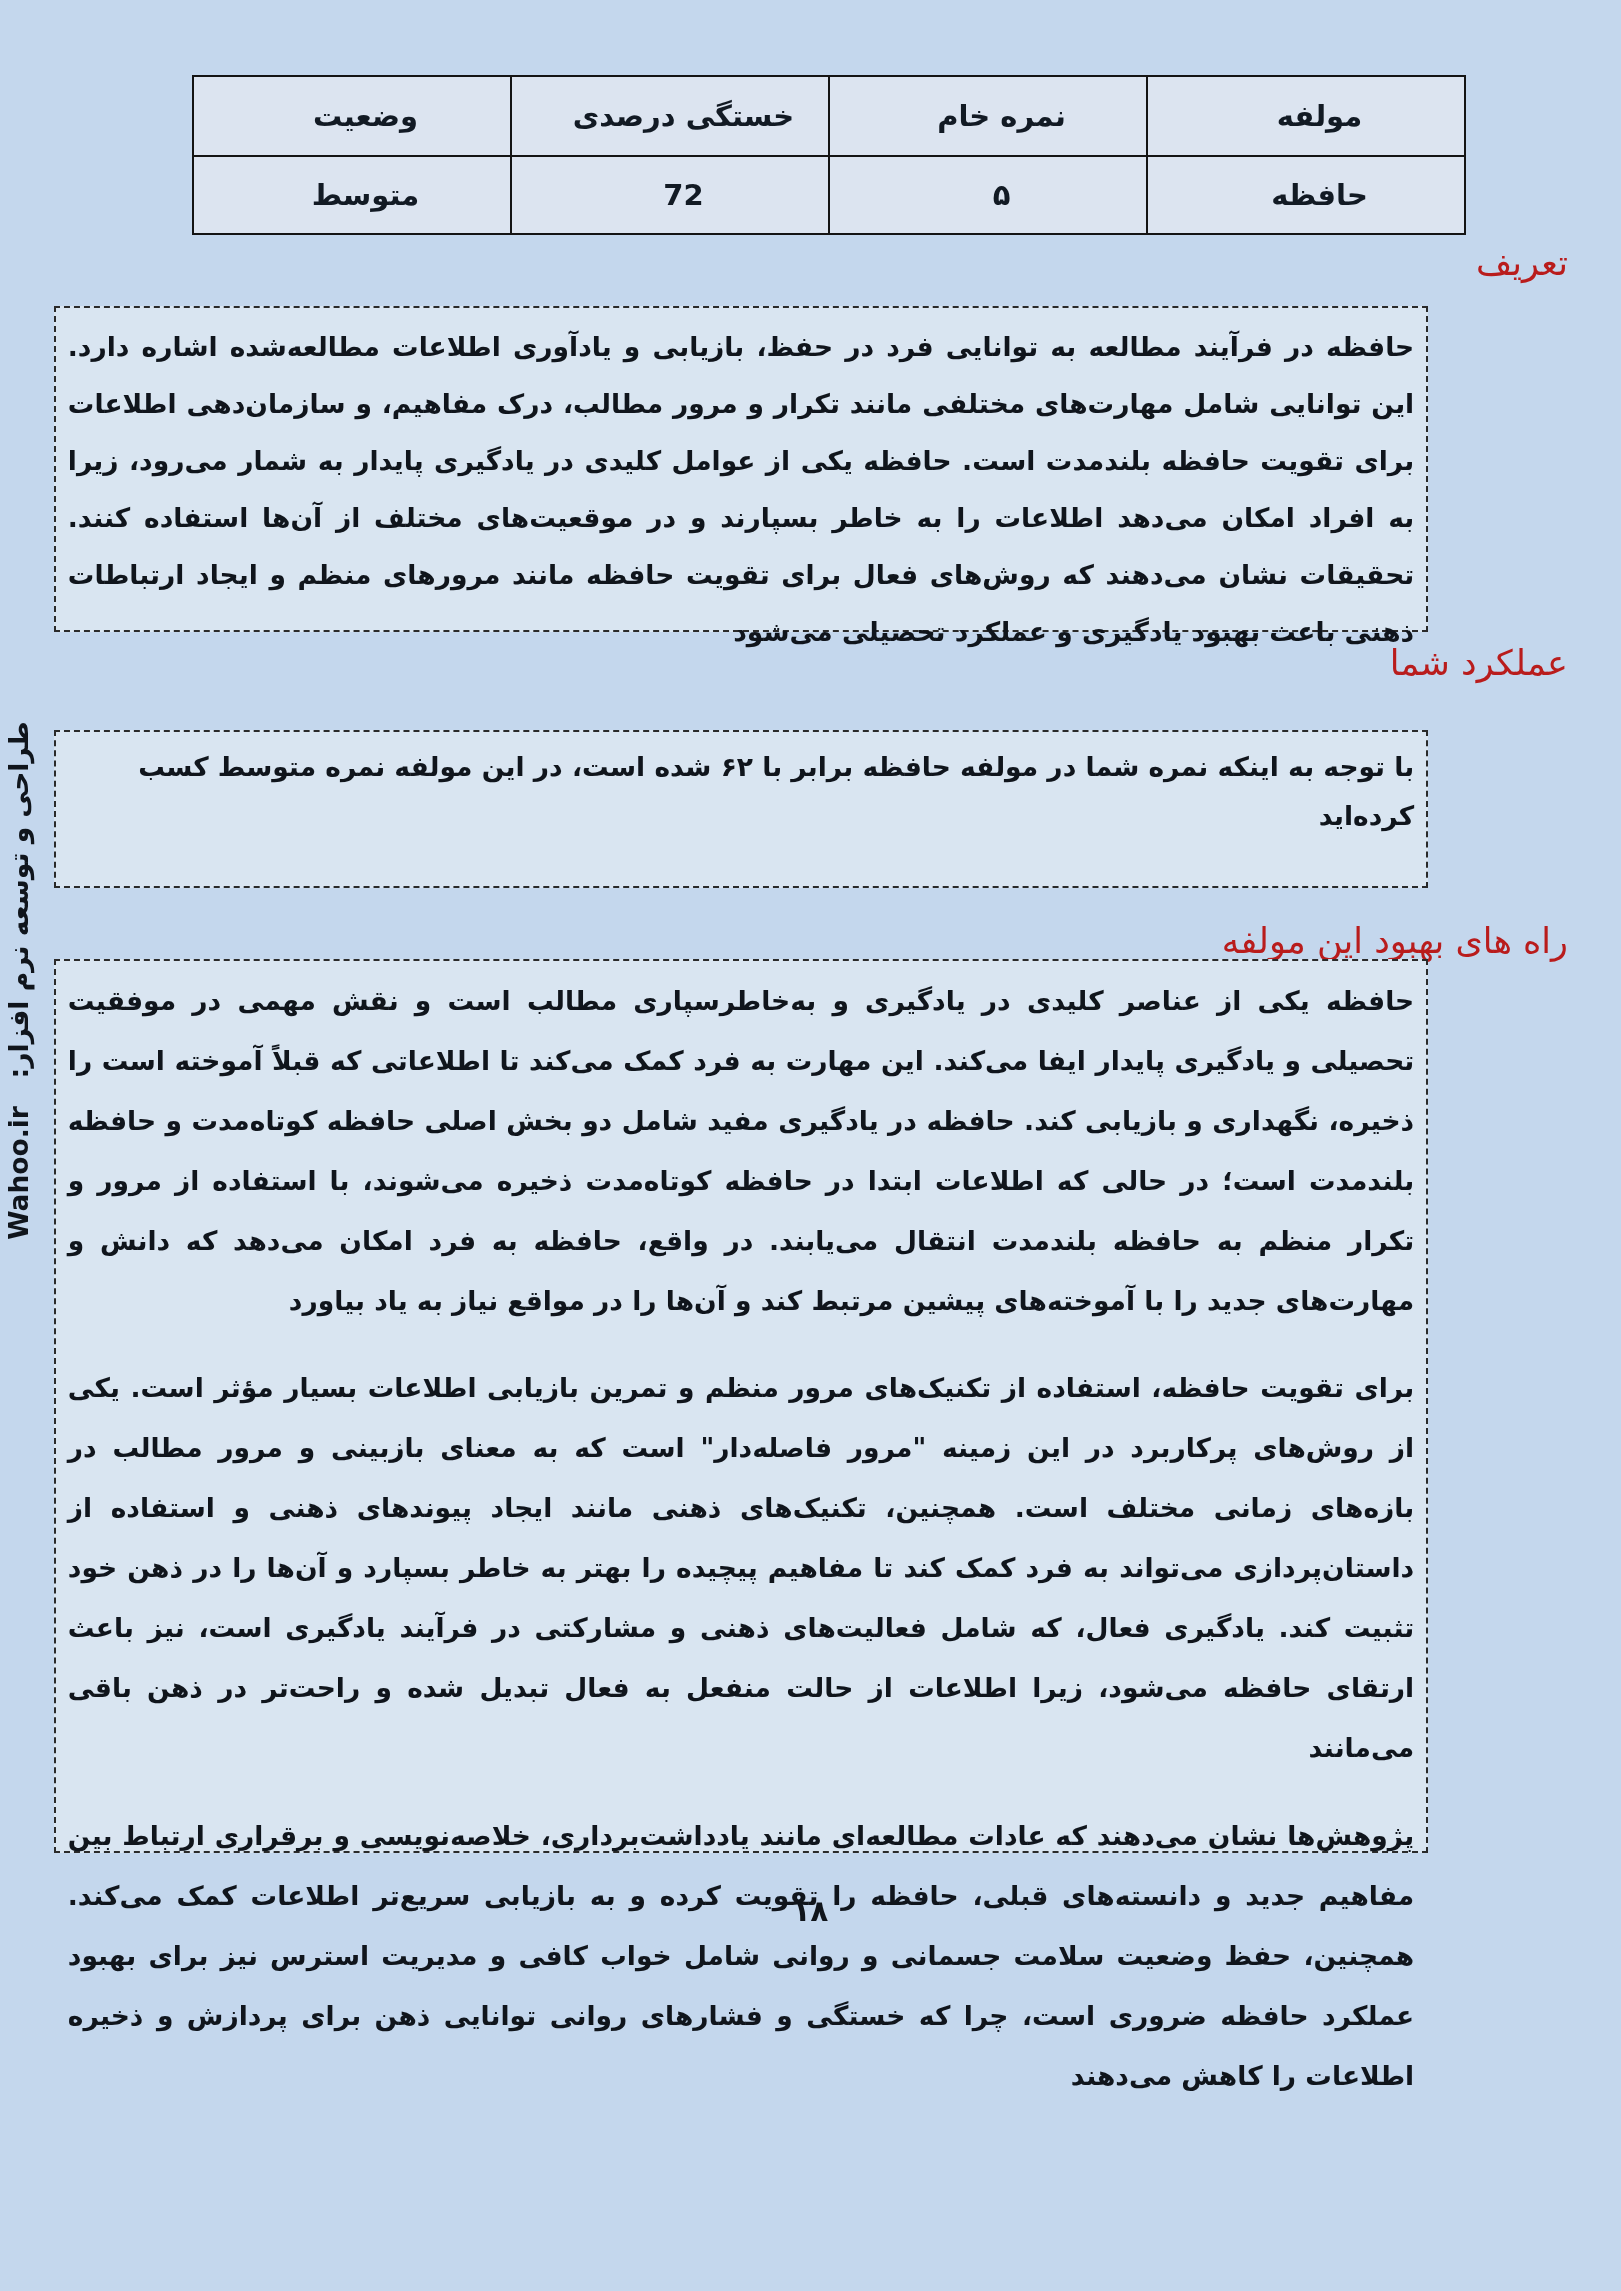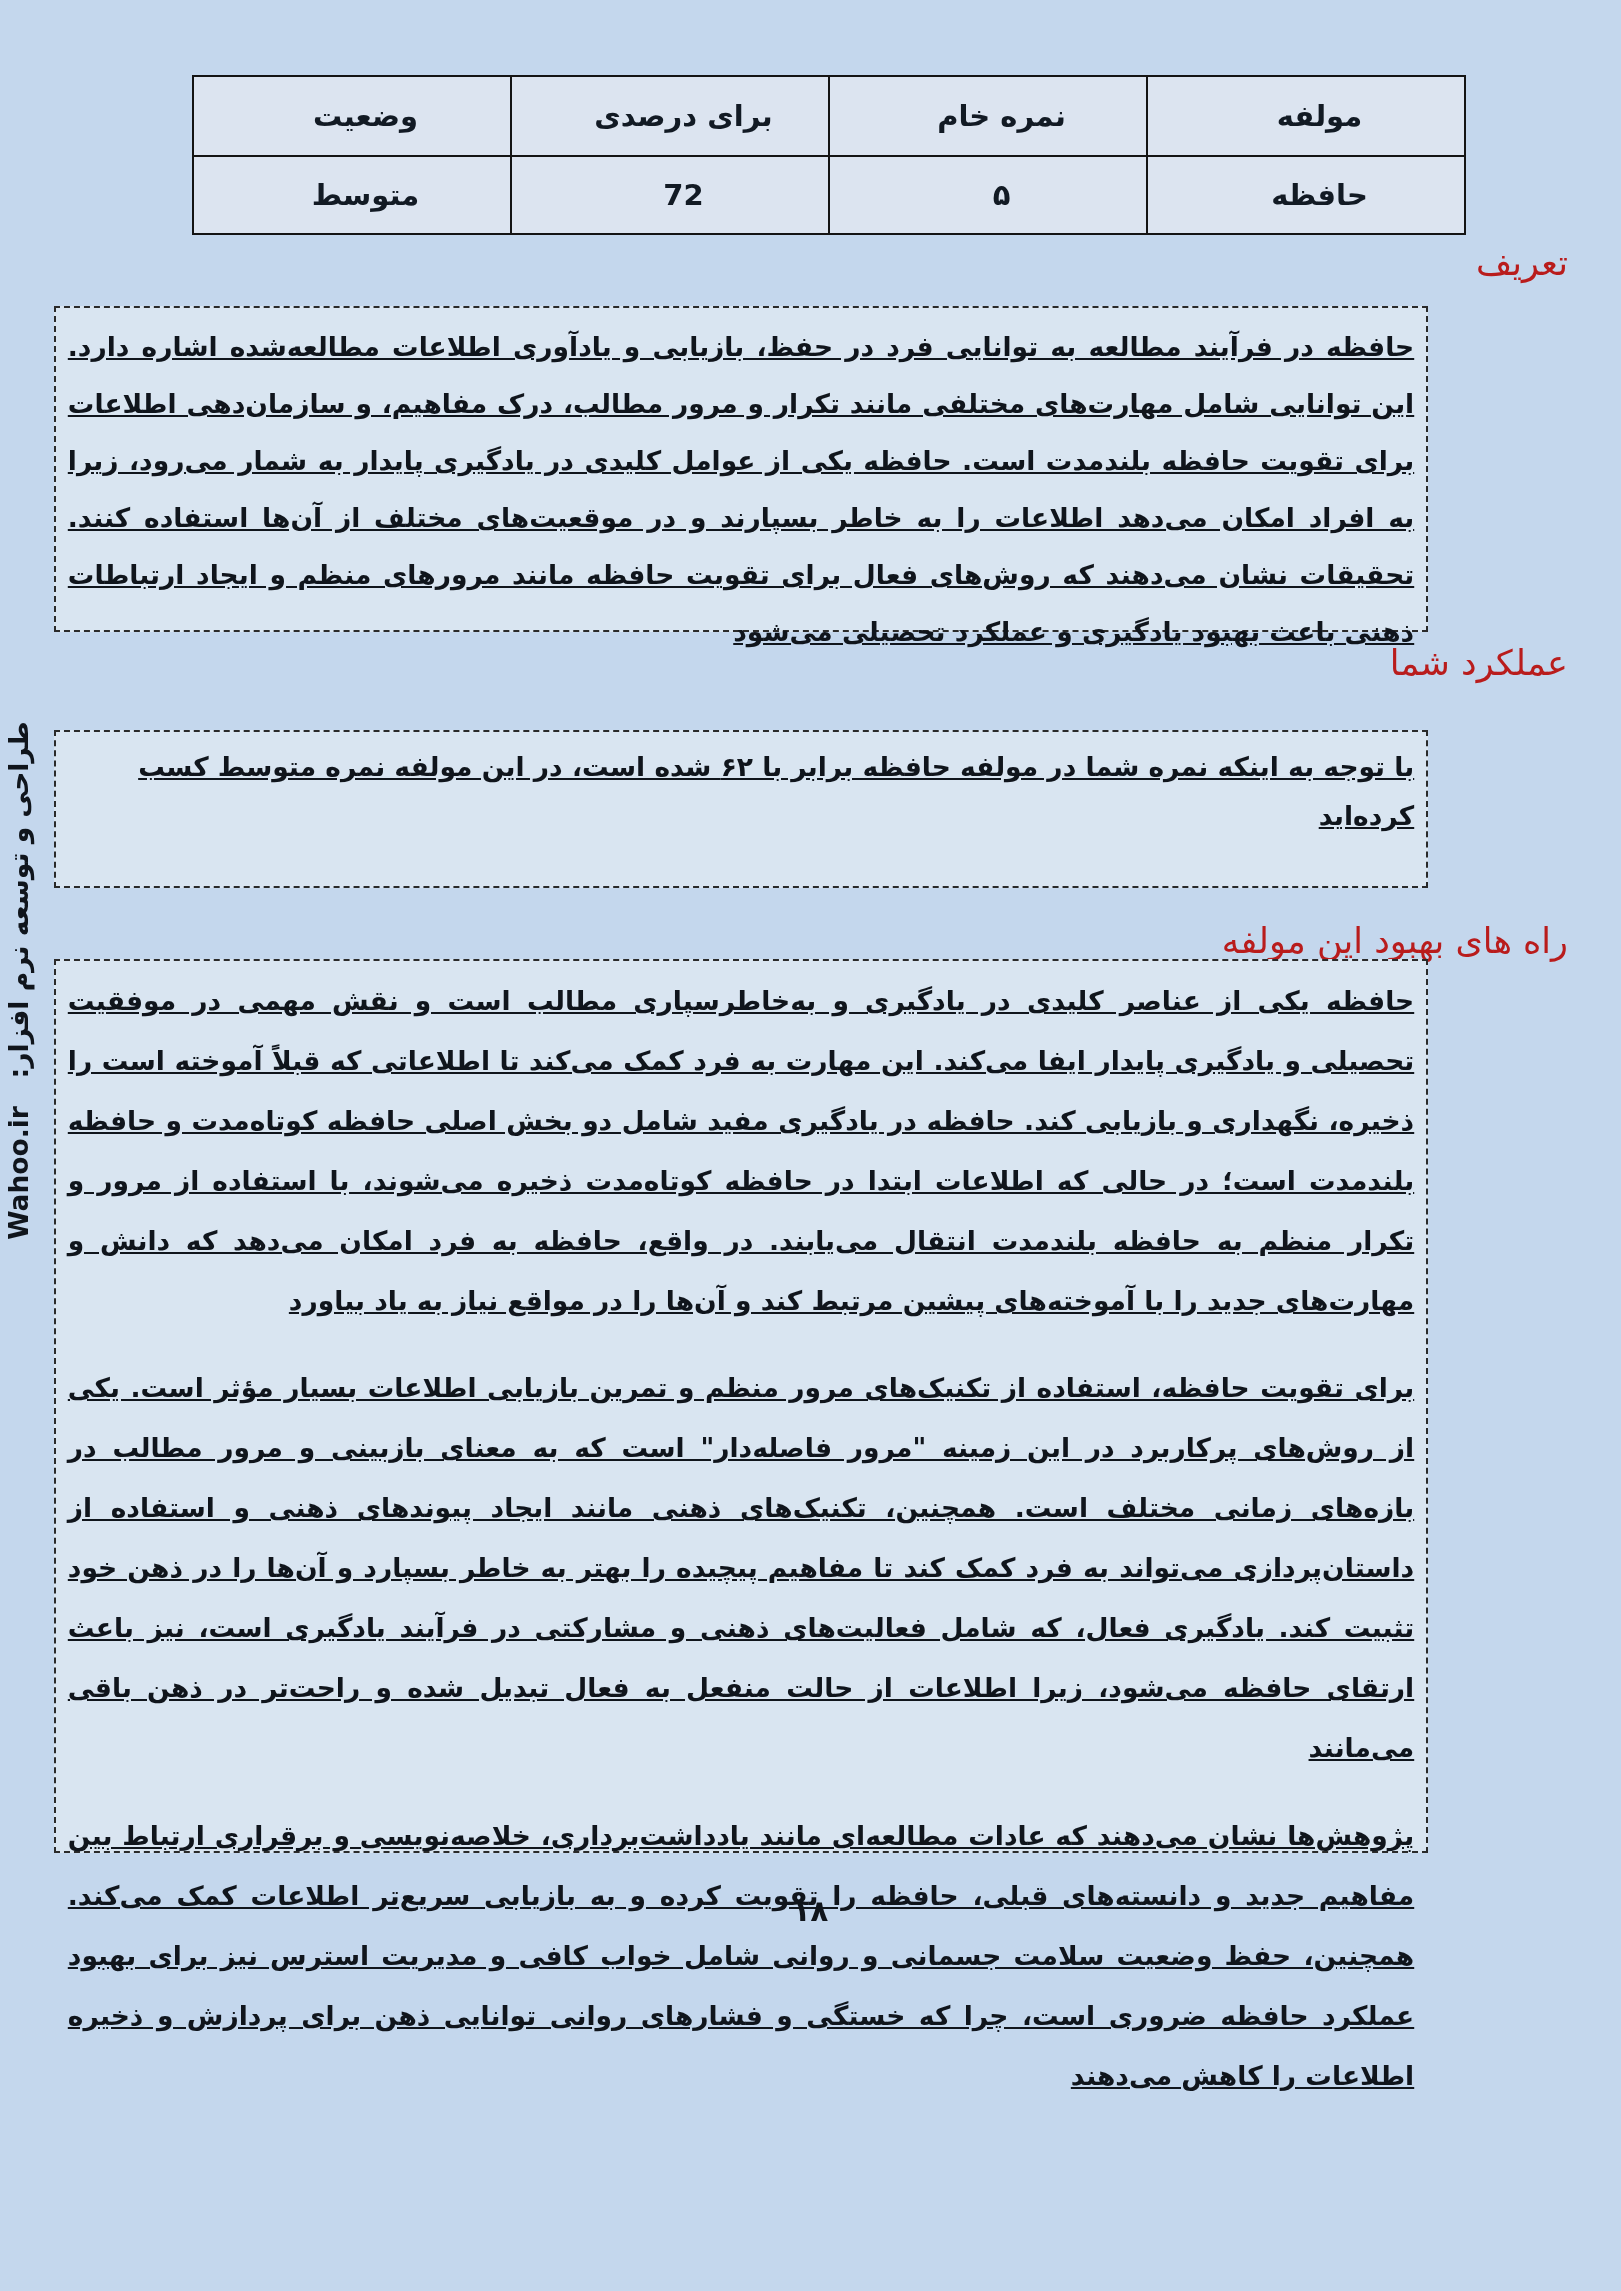--- a/index.html
+++ b/index.html
@@ -39,21 +39,20 @@
 
   
   .text-box {
     position: absolute; left: 54px; width: 1374px;
     background: #d9e5f1;
     border: 2px dashed #2a2a2a;
     box-sizing: border-box;
     direction: rtl;
     font-size: 26.5px; font-weight: bold; color: #10151c;
     padding: 9.8px 11.8px;
-    text-decoration: underline;
   }
   #box-definition  { top: 306px; height: 326px; }
   #box-performance { top: 730px; height: 158px; }
   #box-improve     { top: 959px; height: 894px; }
 
   .text-box p {
     margin: 0;
     text-align: justify; text-justify: inter-word;
     line-height: 57px;
   }
@@ -82,21 +81,21 @@
 </head>
 <body>
 
 <div class="page">
 
   <table class="score-table">
     <tbody>
         <tr>
       <th>مولفه</th>
       <th>نمره خام</th>
-      <th>برای درصدی</th>
+      <th>خستگی درصدی</th>
       <th>وضعیت</th>
     </tr>
     <tr>
       <td>حافظه</td>
       <td>۵</td>
       <td>72</td>
       <td>متوسط</td>
     </tr>
   </tbody>
     </table>

